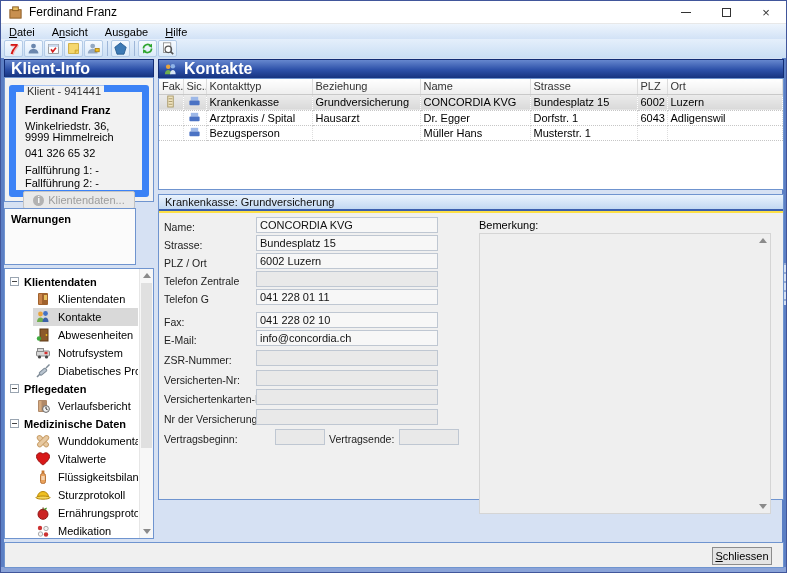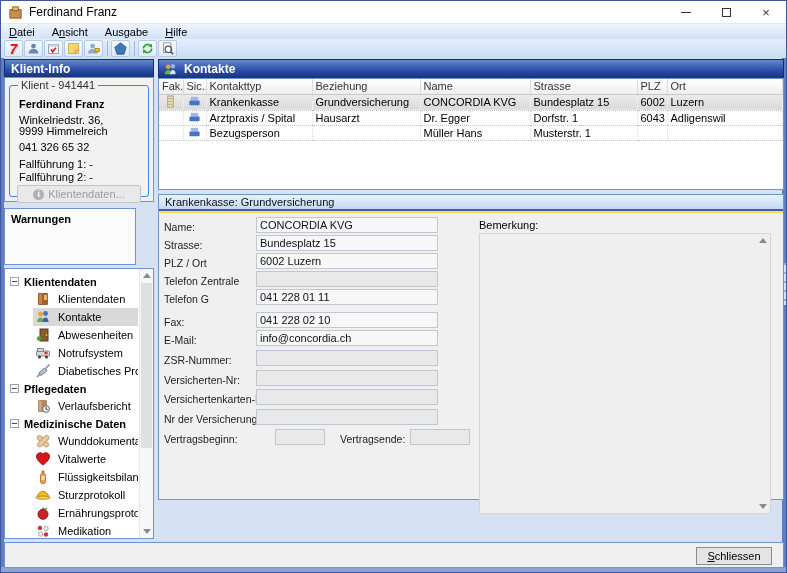--- a/index.html
+++ b/index.html
@@ -31,34 +31,34 @@
   .logo7{color:#d41616;font-weight:bold;font-style:italic;font-size:14px;line-height:14px;text-shadow:1px 1px 0 #f3b9b9}
   
   .edgeL{position:absolute;left:0;top:57px;width:3px;bottom:0;background:#5c7fc4}
   .edgeR{position:absolute;right:0;top:57px;width:4px;bottom:0;background:#5c7fc4}
   .edgeB{position:absolute;left:0;right:0;bottom:0;height:6px;background:#8aa3d8;border-top:1px solid #5c7fc4}
   .bgarea{position:absolute;left:3px;top:57px;right:4px;bottom:6px;background:#d6e1f3}
   .split-grip{position:absolute;right:0;top:262px;width:4px;height:42px;
               background:repeating-linear-gradient(#93a9d2 0 2px,#d6e1f3 2px 9px)}
   
   .hdr{position:absolute;background:linear-gradient(180deg,#6687ce 0%,#2c50a8 55%,#16337f 100%);
-       color:#fff;font-weight:bold;font-size:12px;display:flex;align-items:center;
+       color:#fff;font-weight:bold;font-size:16px;display:flex;align-items:center;
        padding:0 6px;border:1px solid #122c74;border-bottom:none}
   #hdr-left{left:3px;top:58px;width:150px;height:18px}
   #hdr-main{left:157px;top:58px;width:626px;height:19px;padding-left:4px;gap:6px}
   
   .pane{position:absolute;border:1px solid #6f94cf}
   #pane-klient{left:3px;top:76px;width:150px;height:125px;background:#f2f2f2}
   #pane-warn{left:3px;top:207px;width:132px;height:57px;background:#fbfbfb}
   #pane-tree{left:3px;top:267px;width:150px;height:271px;background:#ffffff;overflow:hidden}
   #pane-table{left:157px;top:77px;width:626px;height:112px;background:#ffffff;overflow:hidden}
   #pane-detail{left:157px;top:193px;width:626px;height:306px;background:#fde047}
   #footer{position:absolute;left:3px;top:541px;width:780px;height:26px;background:#f0f0f0;border:1px solid #6f94cf}
   
-  .kgroup{position:absolute;left:4px;top:7px;right:4px;bottom:4px;border:1px solid #3b82f6;border-radius:3px}
+  .kgroup{position:absolute;left:4px;top:7px;right:4px;bottom:4px;border:7px solid #3b82f6;border-radius:3px}
   .kglabel{position:absolute;top:0;left:8px;transform:translateY(-55%);background:#f2f2f2;padding:0 3px;color:#333}
   .kline{position:absolute;left:9px;right:4px;white-space:nowrap}
   .kname{top:12px;font-weight:bold}
   .kaddr1{top:28px}.kaddr2{top:39px}.kphone{top:55px}.kfall1{top:72px}.kfall2{top:85px}
   .abtn{position:absolute;left:7px;right:7px;top:99px;height:18px;display:flex;align-items:center;
         justify-content:center;gap:4px;background:#e9e9e9;border:1px solid #c4c4c4;color:#9d9d9d;border-radius:2px}
   .info-ico{width:11px;height:11px;border-radius:50%;background:#b2b2b2;color:#fff;font-size:9px;
             line-height:11px;text-align:center;font-weight:bold;flex:none}
   .warn-label{position:absolute;left:6px;top:4px;font-weight:bold}
   
@@ -87,28 +87,28 @@
   .dhdr{height:16px;background:linear-gradient(#eaf3fd,#c2d8f2);border-bottom:2px solid #3b5fae;
         padding:1px 6px;color:#111}
   .dform{position:absolute;left:0;top:18px;right:0;bottom:0;background:#f0f0f0}
   .fleft{position:absolute;left:5px;top:4px;width:315px}
   .frow{display:flex;align-items:flex-end;height:16px;margin-bottom:2px}
   .flabel{width:92px;flex:none;font-size:10.5px;color:#222;white-space:nowrap}
   .finput{width:182px;height:16px;background:#f7f7f7;border:1px solid #bfc7d2;padding:0 3px;
           line-height:14px;color:#111;overflow:hidden;white-space:nowrap}
   .finput.empty{background:#e9e9e9}
   .g3{margin-top:3px}.g4{margin-top:4px}.g7{margin-top:7px}
-  .vlabel2{width:70px;margin-left:15px;font-size:10.5px;color:#222;flex:none}
+  .vlabel2{width:70px;margin-left:4px;font-size:10.5px;color:#222;flex:none}
   .vinput1{width:50px}.vinput2{width:60px}
   .bm-label{position:absolute;left:320px;top:6px}
   .bm-box{position:absolute;left:320px;top:20px;right:12px;height:281px;background:#efefef;border:1px solid #d5d5d5}
   .bm-sb{position:absolute;right:0;top:0;bottom:0;width:14px}
   .bm-sb .arr-up{top:4px}.bm-sb .arr-dn{bottom:4px}
   
-  .btn-close{position:absolute;right:11px;top:4px;width:76px;height:18px;background:#e4e4e4;
+  .btn-close{position:absolute;right:11px;top:4px;width:60px;height:18px;background:#e4e4e4;
              border:1px solid #8c8c8c;text-align:center;line-height:16px;color:#000}
 </style>
 </head>
 <body>
 
 <div class="win">
 
   <div class="titlebar">
     <svg class="title-icon" viewBox="0 0 16 16">
       <rect x="2" y="5" width="12" height="9" fill="#c89050" stroke="#8a5a20" stroke-width="1"></rect>

